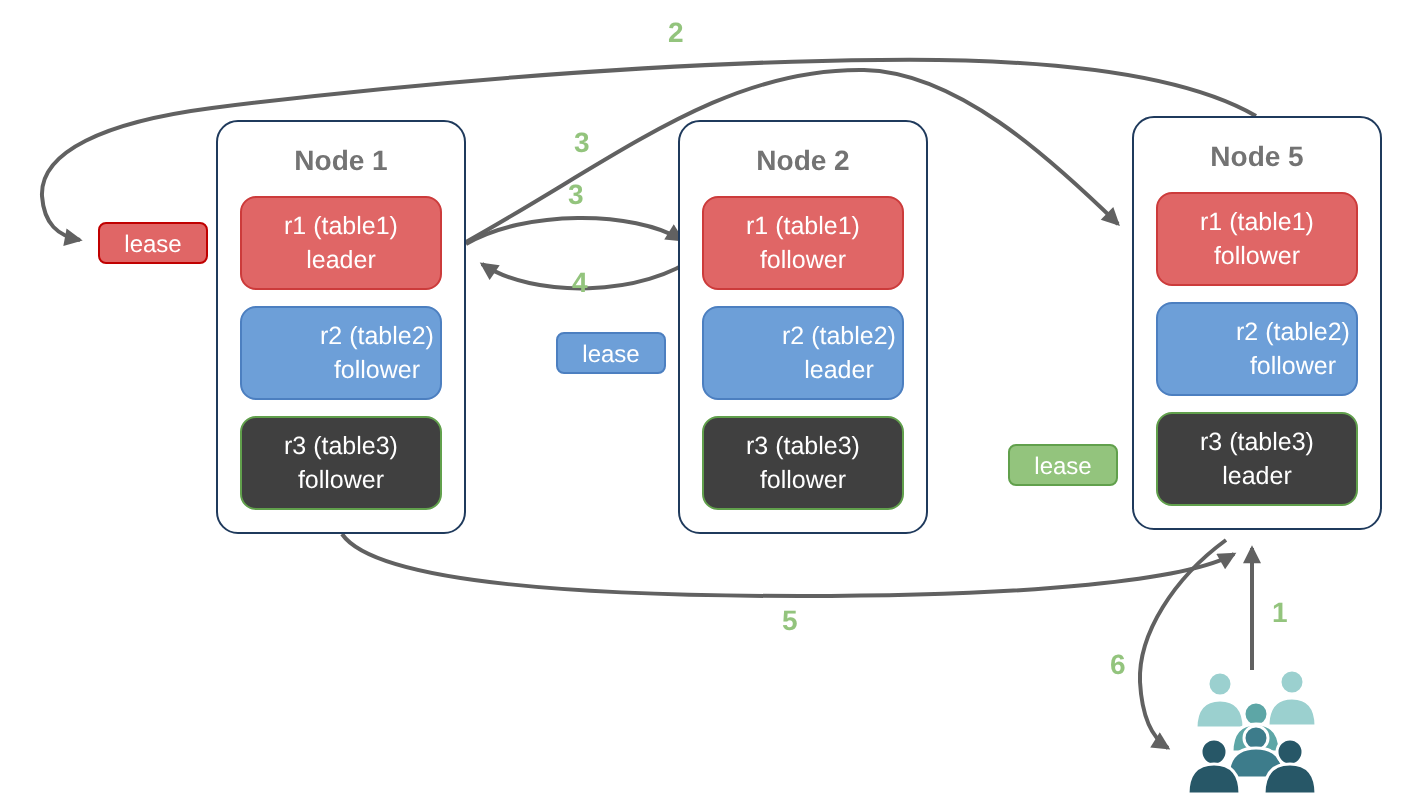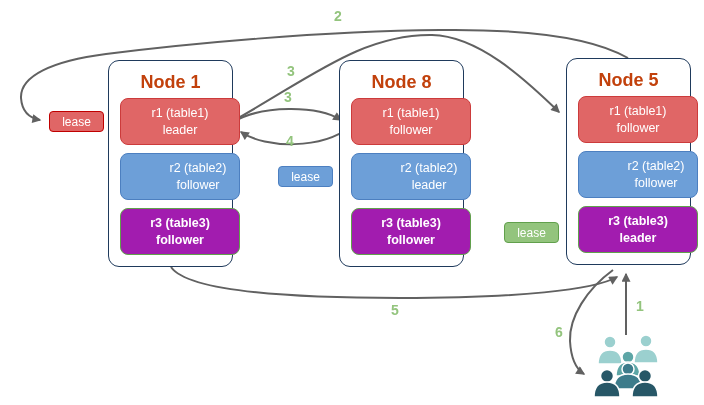--- a/index.html
+++ b/index.html
@@ -5,28 +5,28 @@
   html,body{margin:0;padding:0;background:#fff;}
   body{font-family:"Liberation Sans", sans-serif;}
   #stage{position:relative;width:704px;height:405px;background:#ffffff;overflow:hidden;}
   #arrows{position:absolute;left:0;top:0;width:704px;height:405px;}
   .flowline{stroke:#616161;stroke-width:2;fill:none;}
   .node{position:absolute;width:125px;height:207px;background:#ffffff;
         border:1.5px solid #1f3a5c;border-radius:11px;box-sizing:border-box;}
   #node1{left:108px;top:60px;}
   #node2{left:339px;top:60px;}
   #node3{left:566px;top:58px;}
-  .node-title{margin-top:11px;text-align:center;font-weight:bold;font-size:18px;color:#c2410c;}
-  .replica{position:absolute;left:11px;width:120px;height:47px;border-radius:8px;
+  .node-title{margin-top:11px;text-align:center;font-weight:bold;font-size:14px;color:#737373;}
+  .replica{position:absolute;left:11px;width:101px;height:47px;border-radius:8px;
            color:#fff;font-size:12.5px;line-height:1.3;display:flex;flex-direction:column;
            align-items:center;justify-content:center;text-align:center;box-sizing:border-box;}
   .pos1{top:37px}.pos2{top:92px}.pos3{top:147px}
   .red{background:#e06666;border:1px solid #cc3b3b;}
   .blue{background:#6d9fd8;border:1px solid #4c7fc0;padding-left:36px;}
-  .green{background:#a21caf;border:1px solid #61a04c;font-weight:bold;}
+  .green{background:#404040;border:1px solid #61a04c;}
   .lease{position:absolute;width:53px;height:19px;border-radius:4px;color:#fff;font-size:12px;
          display:flex;align-items:center;justify-content:center;box-sizing:content-box;text-align:center;}
   #lease-red{left:49px;top:111px;background:#e06666;border:1.5px solid #c00000;}
   #lease-blue{left:278px;top:166px;background:#6d9fd8;border:1px solid #4c7fc0;}
   #lease-green{left:504px;top:222px;background:#93c47d;border:1px solid #61a04c;}
   .flownum{position:absolute;color:#93c47d;font-weight:bold;font-size:14px;}
   #num2{left:334px;top:8px;}
   #num3a{left:287px;top:63px;}
   #num3b{left:284px;top:89px;}
   #num4{left:286px;top:133px;}
@@ -92,21 +92,21 @@
       <span>r2 (table2)</span>
       <span>follower</span>
     </div>
     <div class="replica pos3 green">
       <span>r3 (table3)</span>
       <span>follower</span>
     </div>
   </div>
 
   <div class="node" id="node2">
-    <div class="node-title">Node 8</div>
+    <div class="node-title">Node 2</div>
     <div class="replica pos1 red">
       <span>r1 (table1)</span>
       <span>follower</span>
     </div>
     <div class="replica pos2 blue">
       <span>r2 (table2)</span>
       <span>leader</span>
     </div>
     <div class="replica pos3 green">
       <span>r3 (table3)</span>

